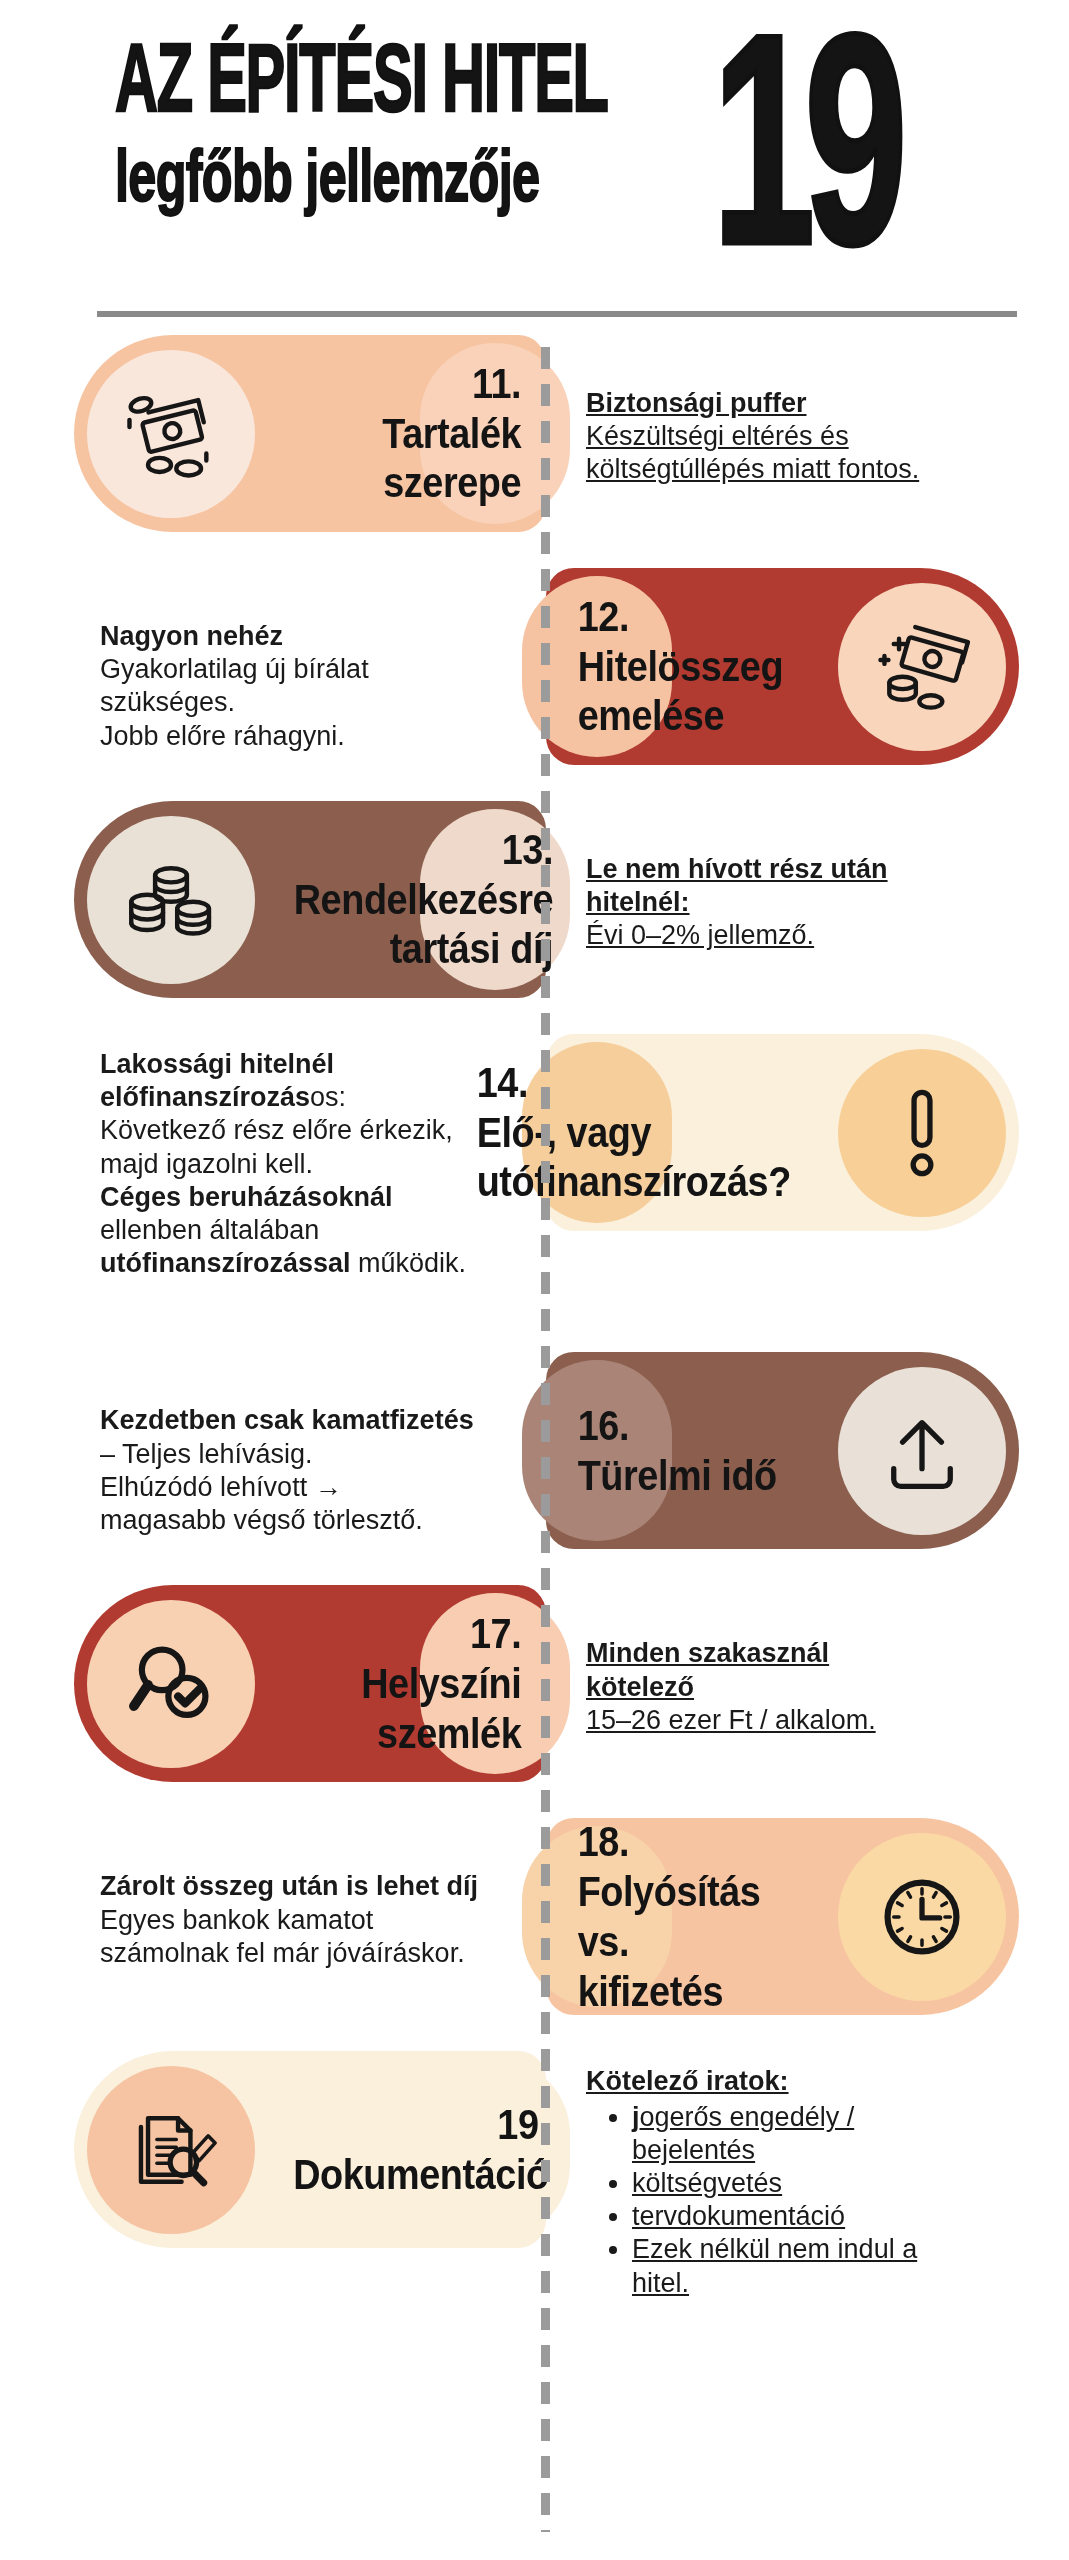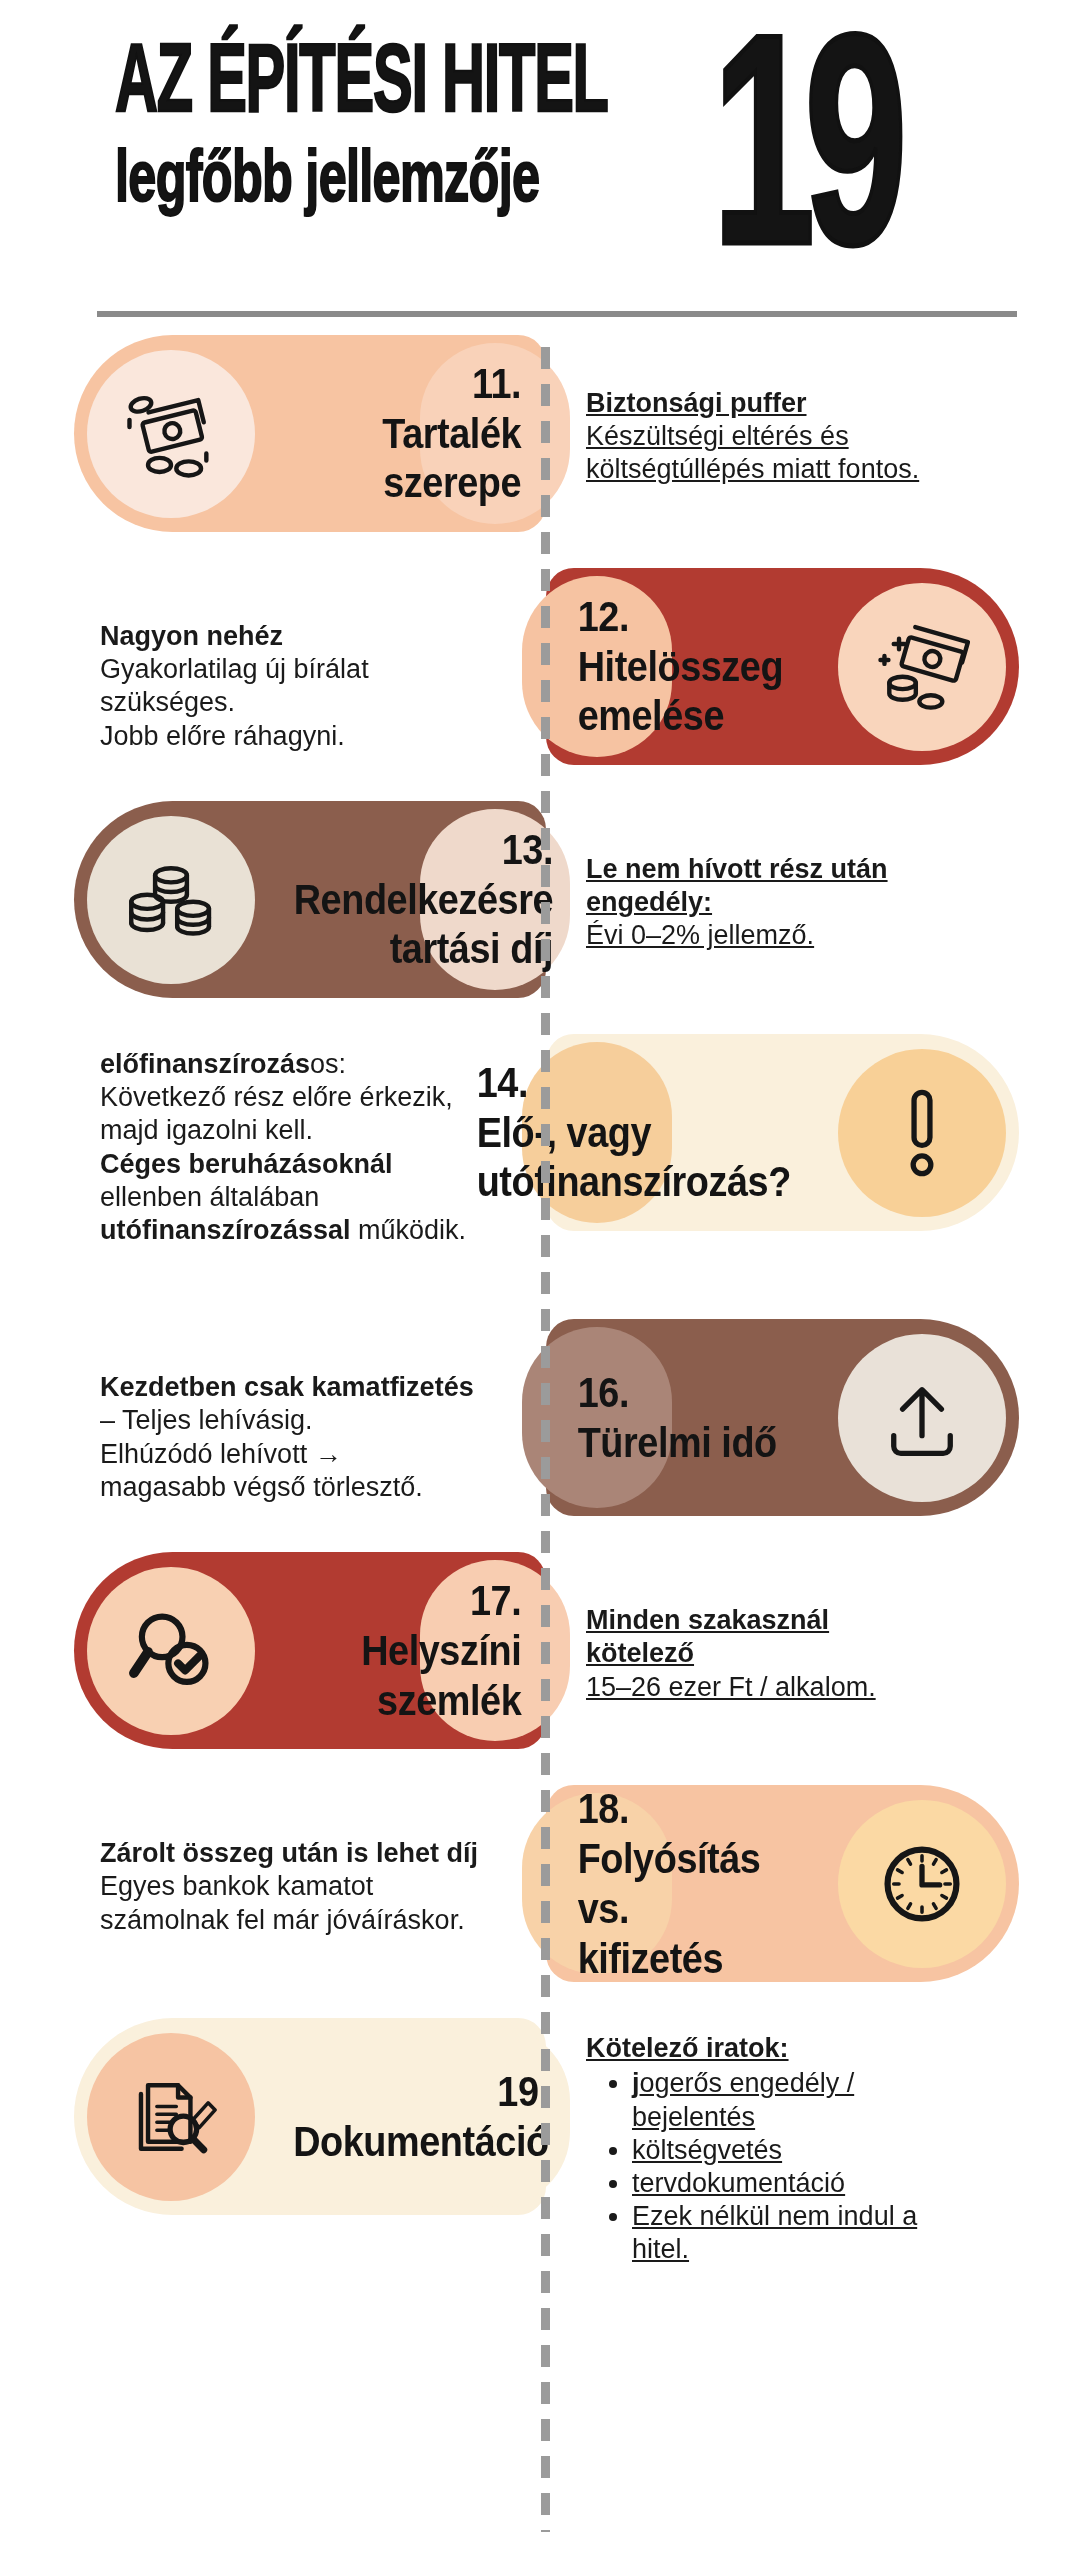--- a/index.html
+++ b/index.html
@@ -138,41 +138,42 @@
       <div class="pill-text">
         <div class="num">13.</div>
         <div class="title">
               <div>Rendelkezésre</div>
               <div>tartási díj</div>
             </div>
       </div>
     </div>
     <div class="desc">
           <div class="line"><span class="b">Le nem hívott rész után</span></div>
-          <div class="line"><span class="b">engedély:</span></div>
+          <div class="line"><span class="b">hitelnél:</span></div>
           <div class="line"><span>Évi 0–2% jellemző.</span></div>
         </div>
   </section>
       <section class="row pill-right" style="--pill: #FAF0DC; --circle: #F8D097; --cap: #F6CE9B;">
     <div class="pill">
       <div class="icon-circle">
             <svg viewBox="0 0 120 120" fill="none" stroke="#161616" stroke-linecap="round" stroke-linejoin="round" stroke-width="6">
     <rect x="51" y="14" width="18" height="60" rx="9"></rect>
               <circle cx="60" cy="96" r="10"></circle>
             </svg>
           </div>
       <div class="pill-text">
         <div class="num">14.</div>
         <div class="title">
               <div>Elő-, vagy</div>
               <div>utófinanszírozás?</div>
             </div>
       </div>
     </div>
     <div class="desc tall">
+          <div class="line"><span class="b">Lakossági hitelnél</span></div>
           <div class="line"><span class="b">előfinanszírozás</span><span>os:</span></div>
           <div class="line"><span>Következő rész előre érkezik,</span></div>
           <div class="line"><span>majd igazolni kell.</span></div>
           <div class="line"><span class="b">Céges beruházásoknál</span></div>
           <div class="line"><span>ellenben általában</span></div>
           <div class="line"><span class="b">utófinanszírozással</span><span> működik.</span></div>
         </div>
   </section>
       <section class="row pill-left" style="--pill: #FAD6A3; --circle: #F7C6B0; --cap: #FAD6A3;">
   </section>

